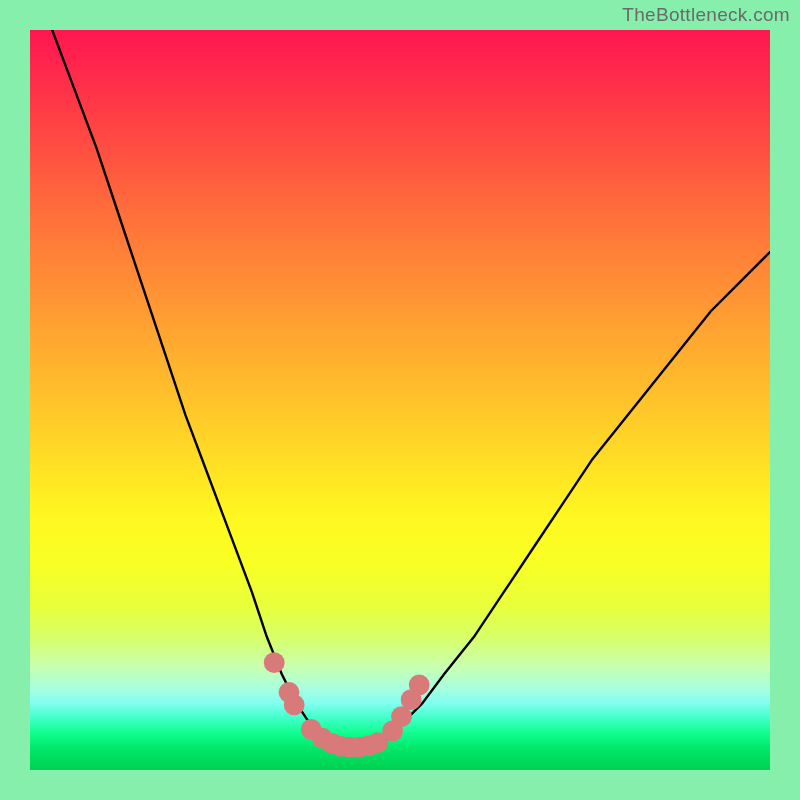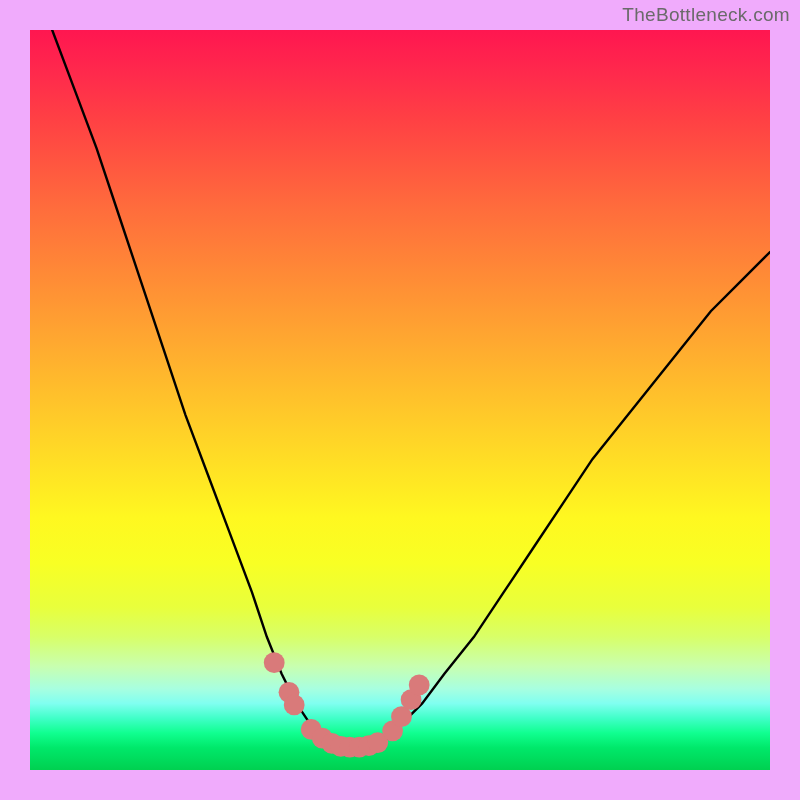--- a/index.html
+++ b/index.html
@@ -10,21 +10,21 @@
     position: relative;
     font-family: Arial, sans-serif;
     overflow: hidden;
   }
   .frame {
     position: absolute;
     top: 0;
     left: 0;
     width: 800px;
     height: 800px;
-    background: #f0abfc;
+    background: #86efac;
   }
   .plot-area {
     position: absolute;
     top: 30px;
     left: 30px;
     width: 740px;
     height: 740px;
     background: linear-gradient(to bottom,
       #ff1650 0%,
       #ff2a4c 6%,

